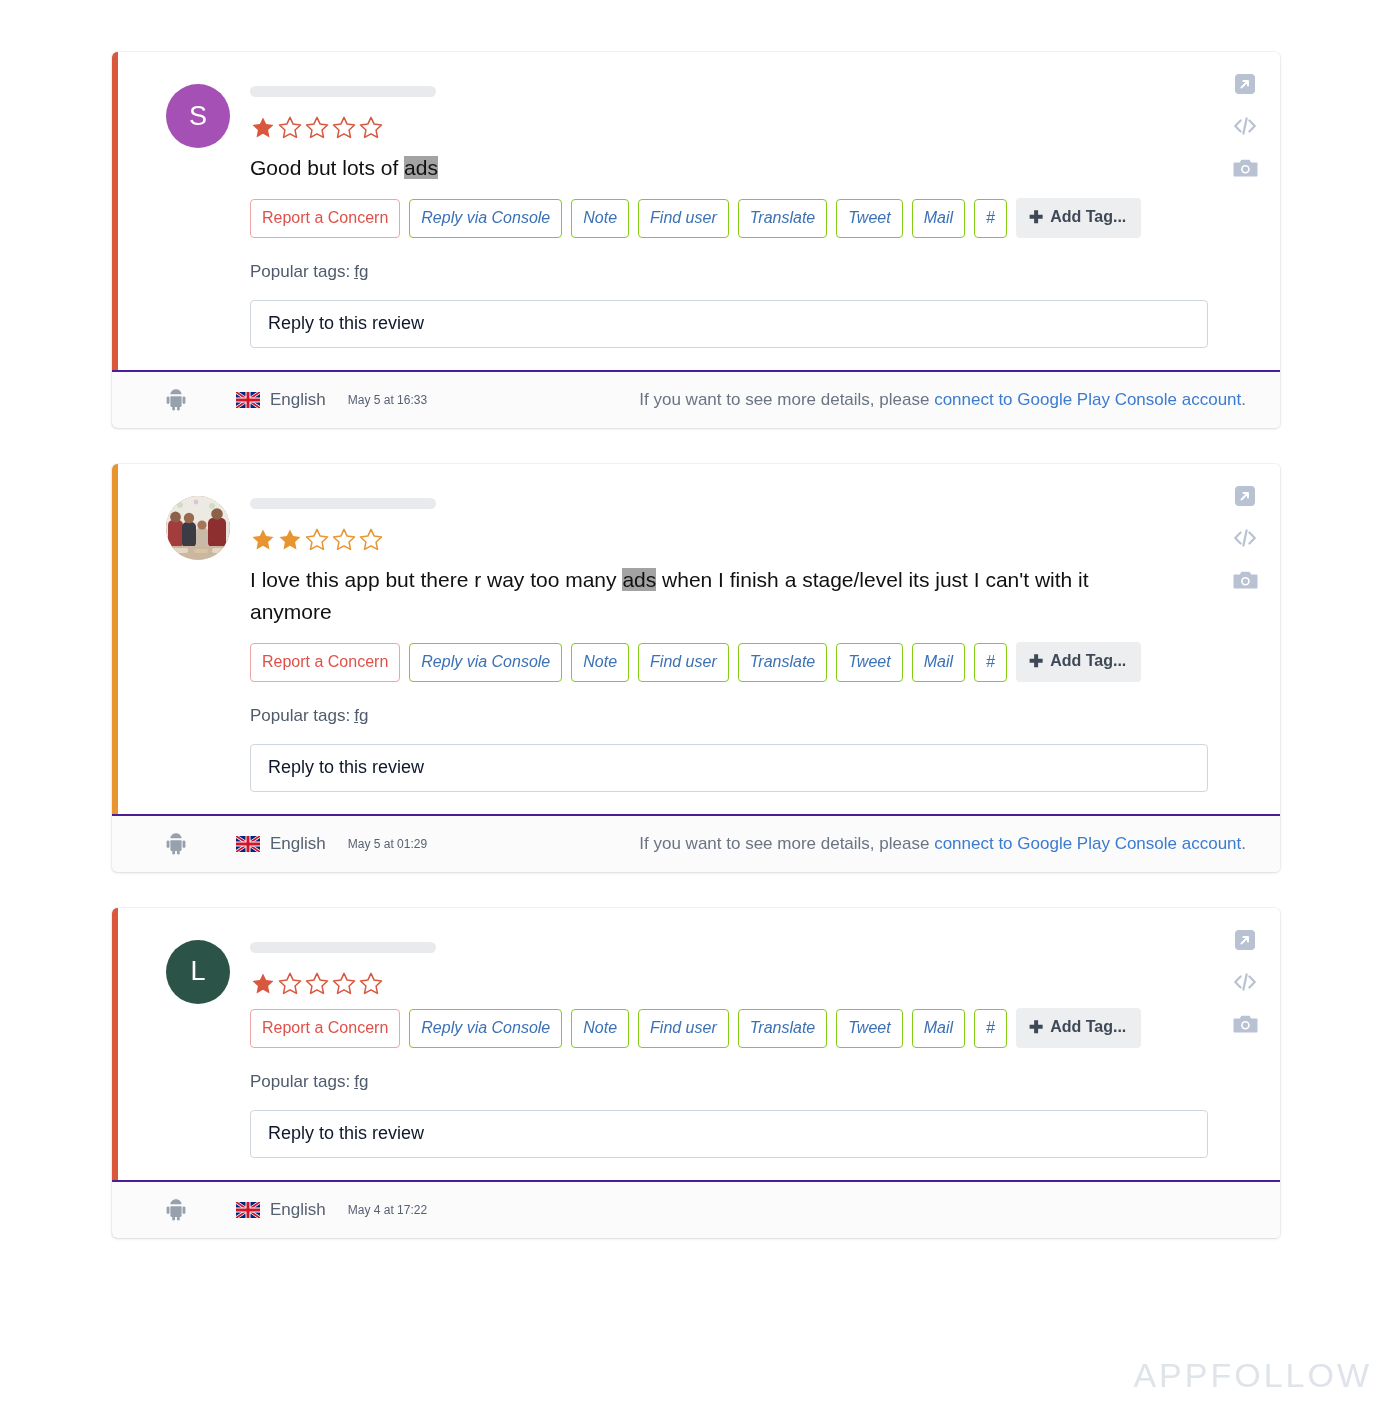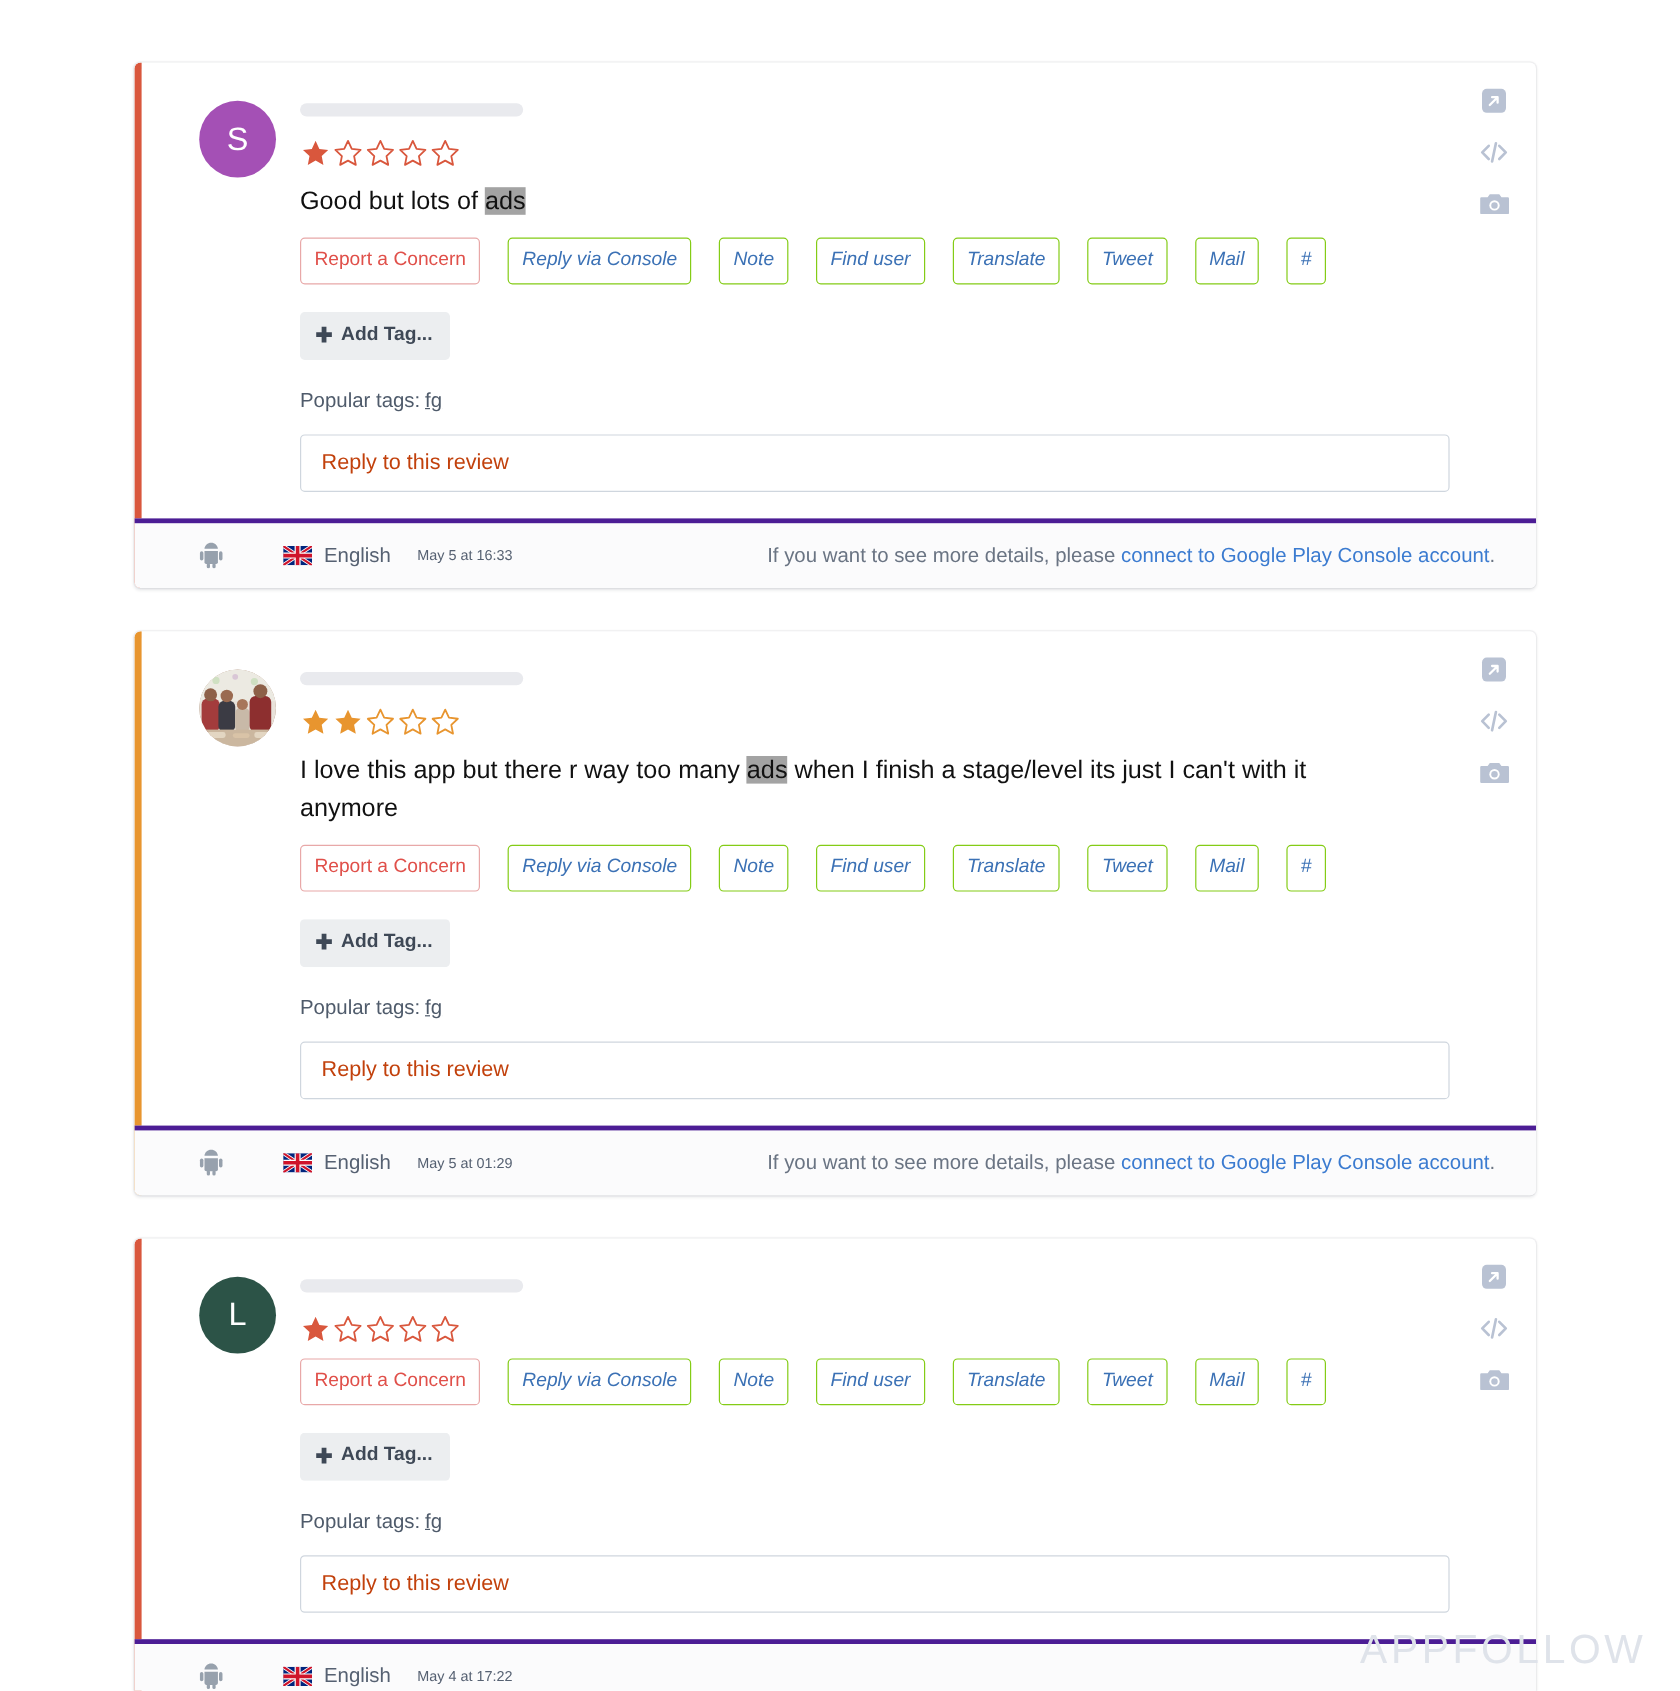--- a/index.html
+++ b/index.html
@@ -90,22 +90,22 @@
     font-size: 21px;
     line-height: 1.52;
     color: #111111;
     margin: 0 0 14px 0;
     max-width: 890px;
   }
   .hl { background: #a3a3a3; }
 
   .actions {
     display: flex;
-    align-items: flex-start;
-    gap: 23px;
+    align-items: flex-end;
+    gap: 9px;
     flex-wrap: wrap;
     margin-bottom: 14px;
   }
   .btn {
     font-family: "Liberation Sans", sans-serif;
     font-size: 16px;
     line-height: 1;
     padding: 10px 11px 11px;
     border-radius: 4px;
     background: #ffffff;
@@ -144,26 +144,26 @@
     border-radius: 4px;
     height: 48px;
     display: flex;
     align-items: center;
     padding: 0 17px;
     max-width: 958px;
     background: #fff;
   }
   .reply-box span {
     font-size: 18px;
-    color: #c2410c;
+    color: #0f172a;
     text-align: right;
   }
 
   .card-footer {
-    border-top: 4px solid #4c1d95;
+    border-top: 2px solid #4c1d95;
     background: #fbfbfc;
     height: 58px;
     display: flex;
     align-items: center;
     padding: 0 34px 0 54px;
     position: relative;
   }
   .foot-os { width: 36px; display: flex; align-items: center; }
   .foot-lang {
     display: flex;

